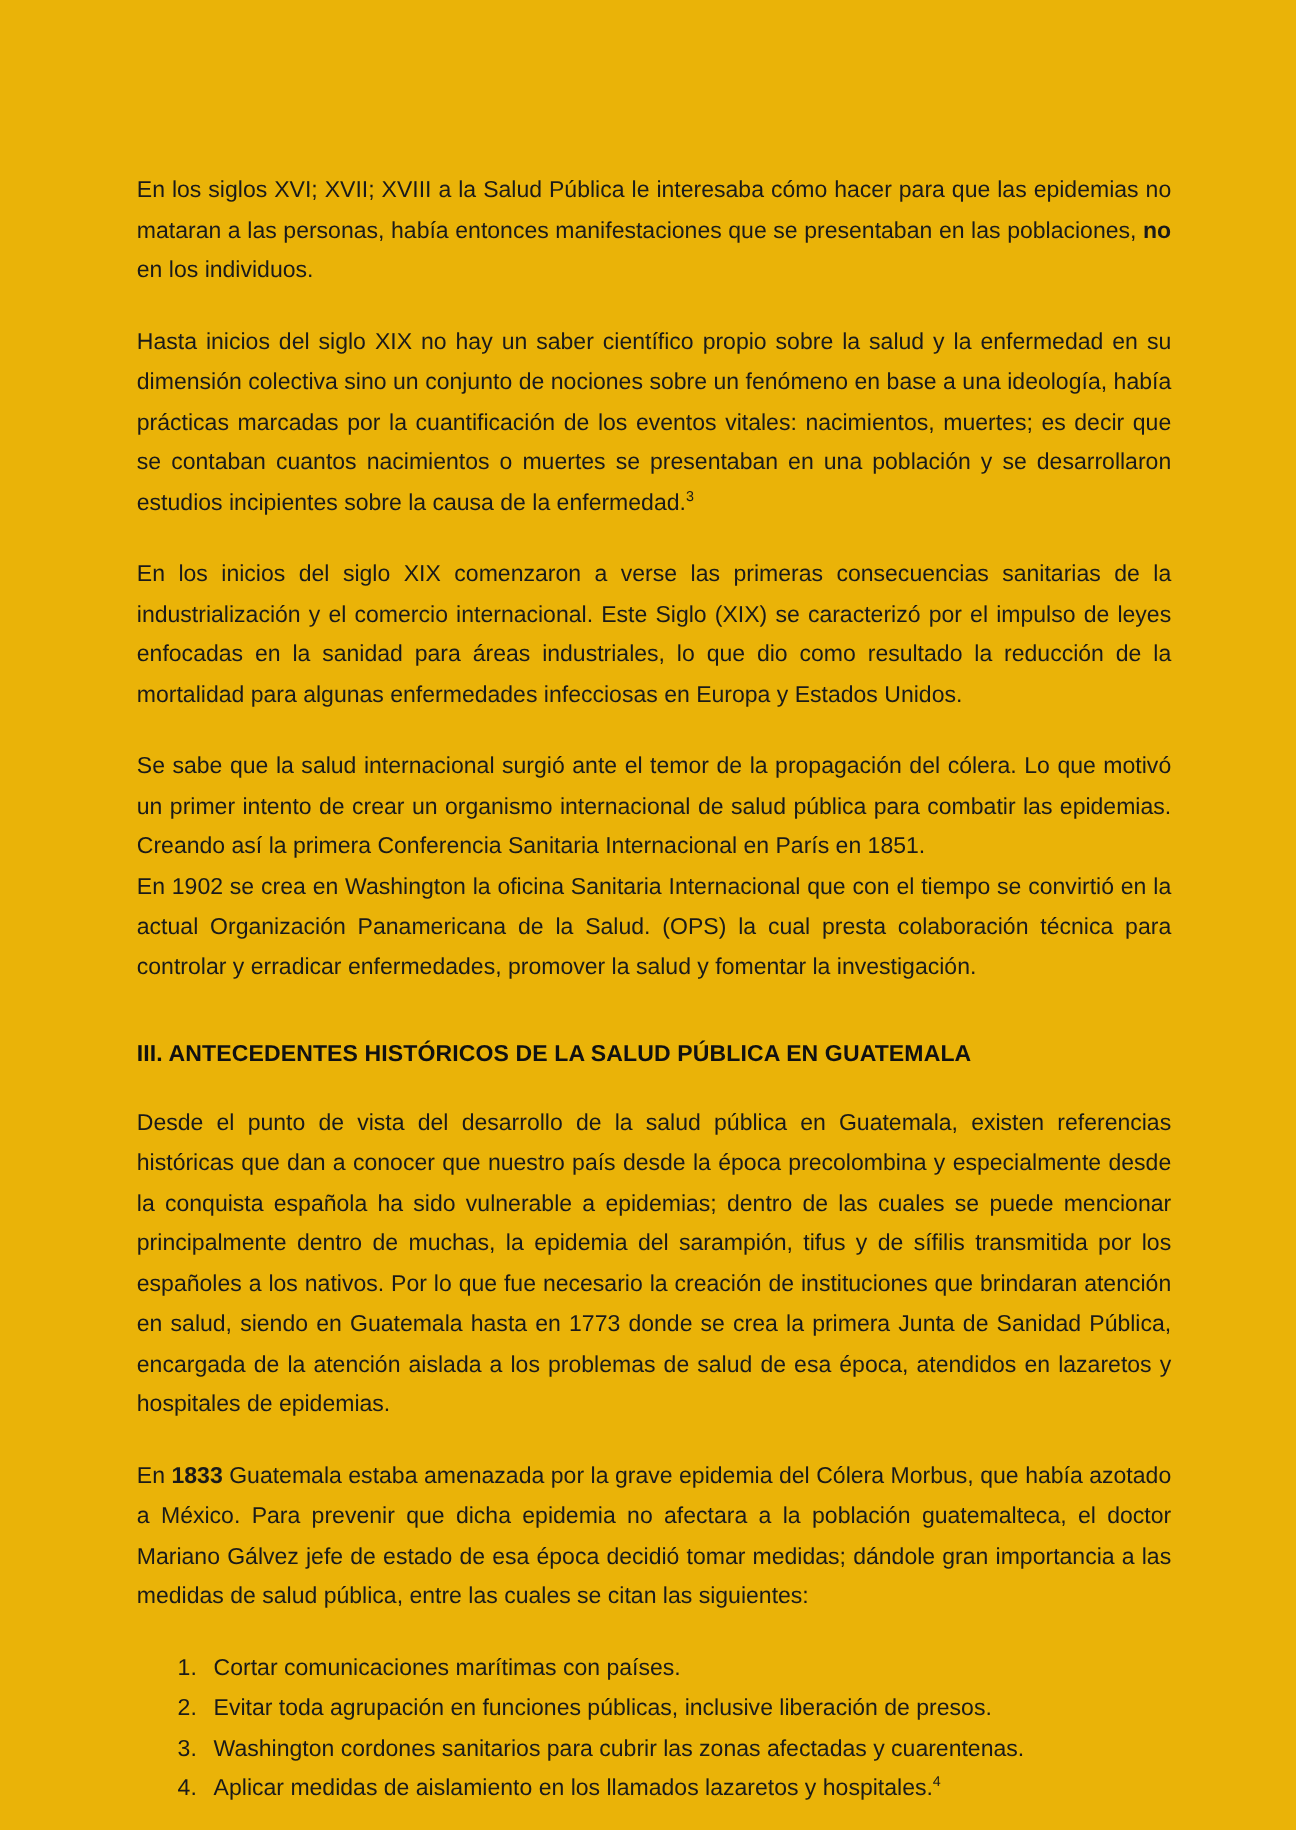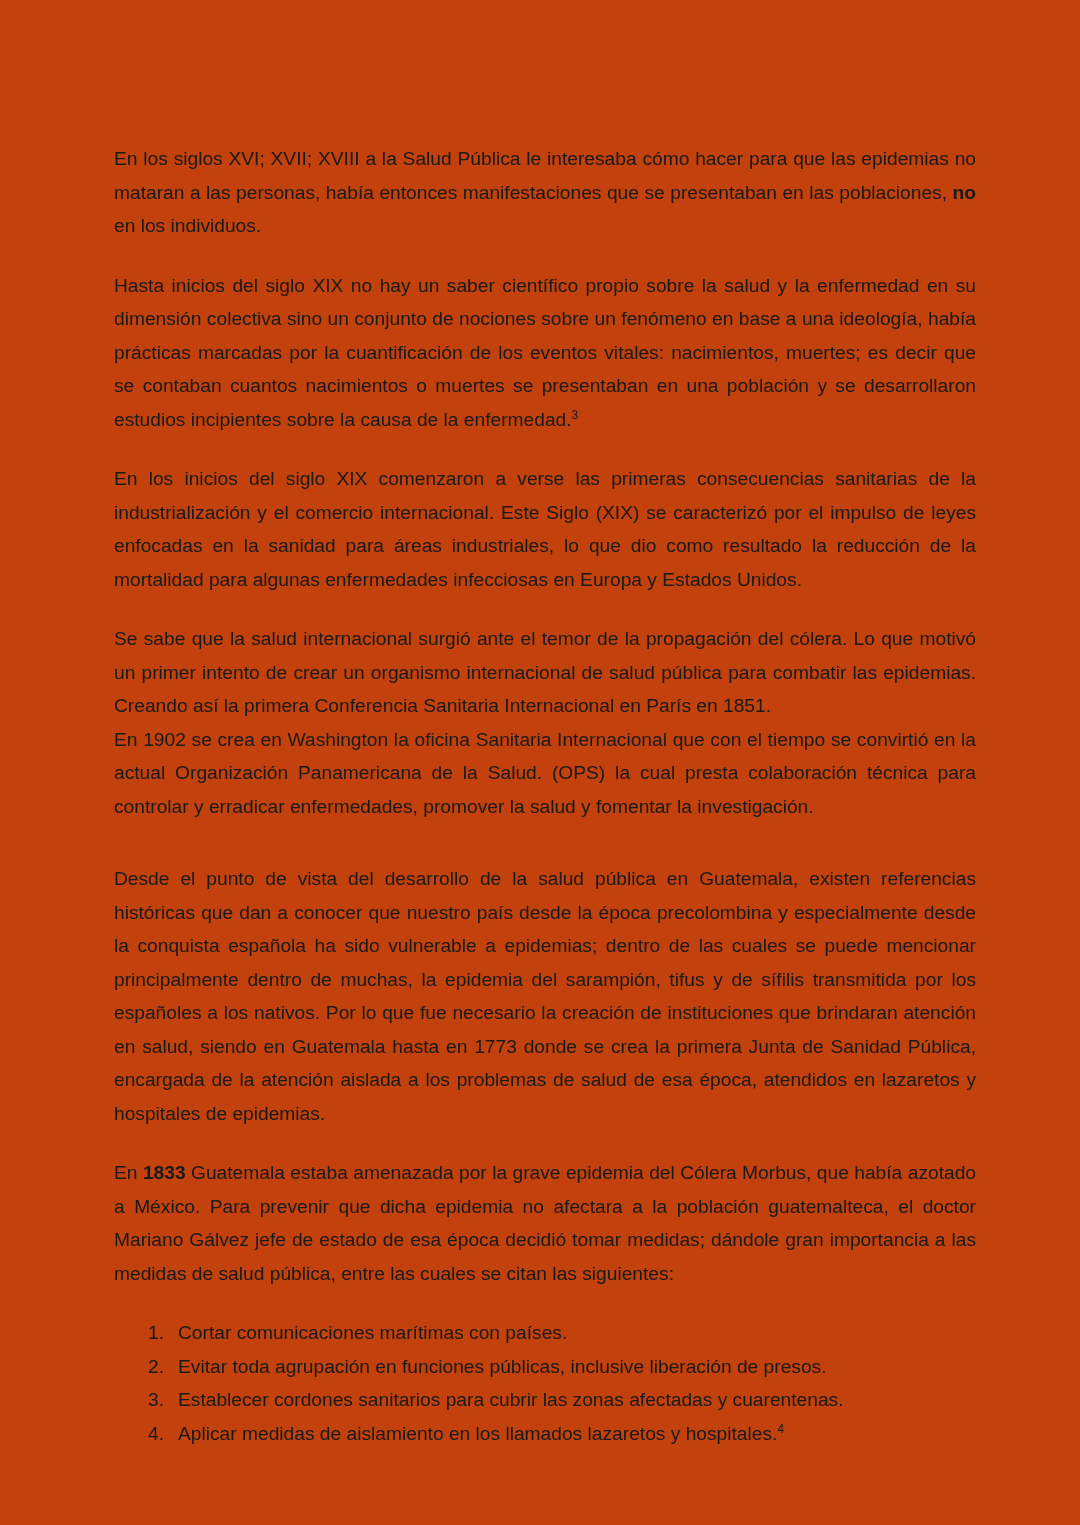--- a/index.html
+++ b/index.html
@@ -12,21 +12,21 @@
     width: 1080px;
     height: 1525px;
     font-family: "Liberation Sans", sans-serif;
     color: #1a1a1a;
     -webkit-font-smoothing: antialiased;
   }
   .page {
     position: relative;
     width: 1080px;
     height: 1525px;
-    background: #c2410c;
+    background: #eab308;
     box-sizing: border-box;
   }
   .content {
     position: absolute;
     left: 114px;
     top: 142px;
     width: 862px;
   }
   p.para {
     margin: 0 0 26px 0;
@@ -90,28 +90,29 @@
 
     <p class="para"><span>En los siglos XVI; XVII; XVIII a la Salud Pública le interesaba cómo hacer para que las epidemias no mataran a las personas, había entonces manifestaciones que se presentaban en las poblaciones, </span><span class="b">no</span><span> en los individuos.</span></p>
 
     <p class="para"><span>Hasta inicios del siglo XIX no hay un saber científico propio sobre la salud y la enfermedad en su dimensión colectiva sino un conjunto de nociones sobre un fenómeno en base a una ideología, había prácticas marcadas por la cuantificación de los eventos vitales: nacimientos, muertes; es decir que se contaban cuantos nacimientos o muertes se presentaban en una población y se desarrollaron estudios incipientes sobre la causa de la enfermedad.</span><sup>3</sup></p>
 
     <p class="para">En los inicios del siglo XIX comenzaron a verse las primeras consecuencias sanitarias de la industrialización y el comercio internacional. Este Siglo (XIX) se caracterizó por el impulso de leyes enfocadas en la sanidad para áreas industriales, lo que dio como resultado la   reducción de la mortalidad para algunas enfermedades infecciosas en Europa y Estados Unidos.</p>
 
     <p class="para tight"><span>Se sabe que la salud internacional surgió ante el temor de la propagación del cólera. Lo que motivó un primer intento de crear un organismo internacional de salud pública para combatir las epidemias. Creando así la primera Conferencia Sanitaria Internacional en París en 1851.</span>
 <span>En 1902 se crea en Washington la oficina Sanitaria Internacional que con el tiempo se convirtió en la actual Organización Panamericana de la Salud. (OPS) la cual presta colaboración técnica para controlar y erradicar enfermedades, promover la salud y fomentar la investigación.</span></p>
 
+    <h2 class="heading">III. ANTECEDENTES HISTÓRICOS DE LA SALUD PÚBLICA EN GUATEMALA</h2>
 
     <p class="para">Desde el punto de vista del desarrollo de la salud pública en Guatemala, existen referencias históricas que dan a conocer que nuestro país desde la época precolombina y especialmente desde la conquista española ha sido vulnerable a epidemias; dentro de las cuales se puede mencionar principalmente dentro de muchas, la epidemia del sarampión, tifus y de sífilis transmitida por los españoles a los nativos. Por lo que fue necesario la creación de instituciones que brindaran atención en salud, siendo en Guatemala hasta en 1773 donde se crea la primera Junta de Sanidad Pública, encargada de la atención aislada a los problemas de salud de esa época, atendidos en lazaretos y hospitales de epidemias.</p>
 
     <p class="para"><span>En </span><span class="b">1833</span><span> Guatemala estaba amenazada por la grave epidemia del Cólera Morbus, que había azotado a México. Para prevenir que dicha epidemia no afectara a la población guatemalteca, el doctor Mariano Gálvez jefe de estado de esa época decidió tomar medidas; dándole gran importancia a las medidas de salud pública, entre las cuales se citan las siguientes:</span></p>
 
     <ol class="measures">
       <li><span>Cortar comunicaciones marítimas con países.</span></li>
       <li><span>Evitar toda agrupación en funciones públicas, inclusive liberación de presos.</span></li>
-      <li><span>Establecer cordones sanitarios para cubrir las zonas afectadas y cuarentenas.</span></li>
+      <li><span>Washington cordones sanitarios para cubrir las zonas afectadas y cuarentenas.</span></li>
       <li><span>Aplicar medidas de aislamiento en los llamados lazaretos y hospitales.</span><sup>4</sup></li>
     </ol>
 
     <div class="spacer-sm"></div>
 
   </div>
 </div>
 
 </body></html>

